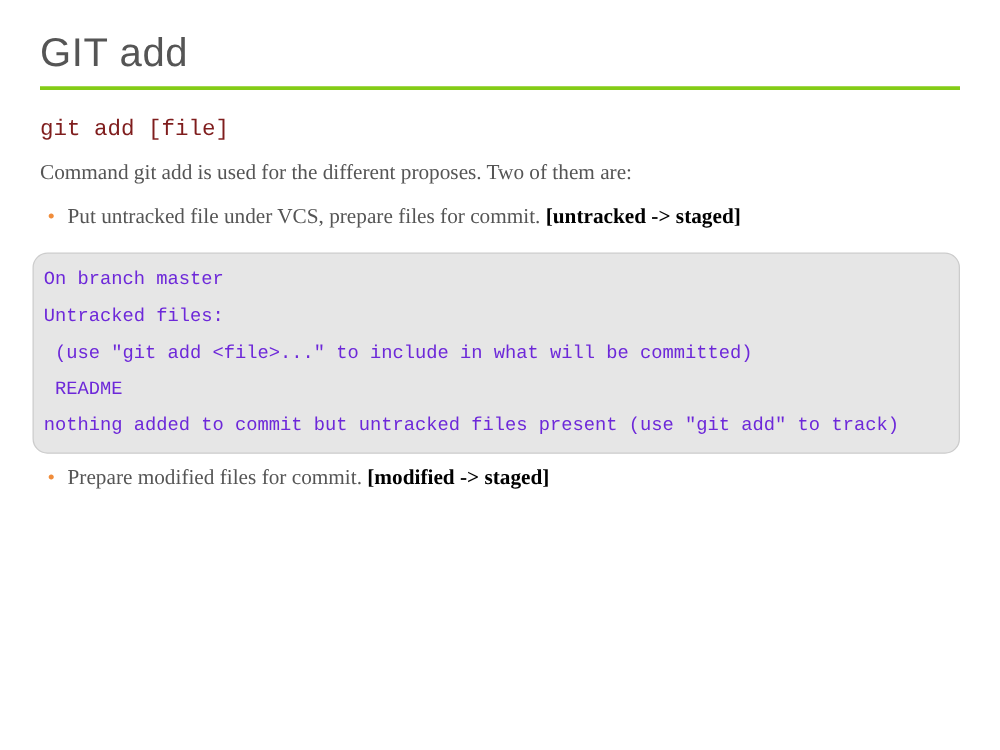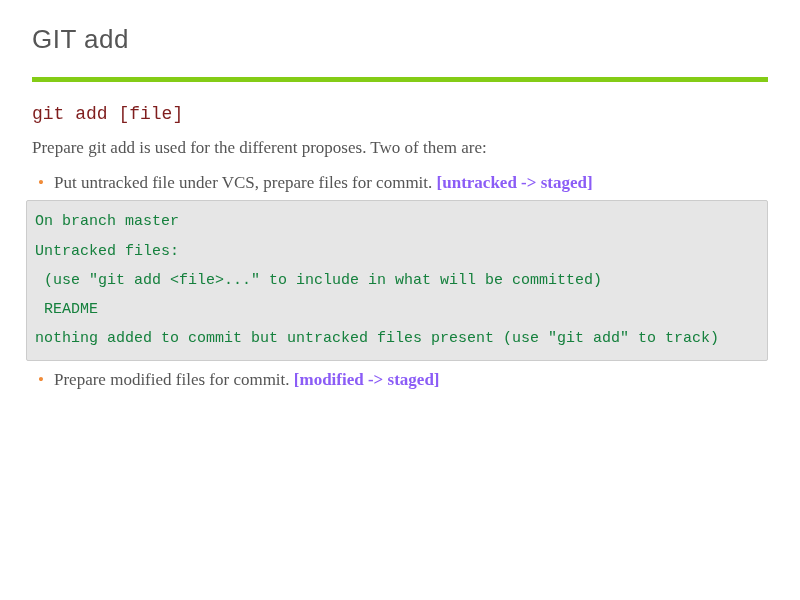--- a/index.html
+++ b/index.html
@@ -8,25 +8,25 @@
     height: 600px;
     background: #ffffff;
     font-family: Georgia, 'Times New Roman', serif;
     color: #444;
     overflow: hidden;
   }
   .container {
     padding: 24px 32px 0 32px;
   }
   .title {
-    font-size: 26px;
+    font-size: 32px;
     font-weight: 400;
     color: #555;
-    padding-bottom: 22px;
-    border-bottom: 5px solid #84cc16;
+    padding-bottom: 8px;
+    border-bottom: 3px solid #84cc16;
     margin-bottom: 22px;
     font-family: 'Segoe UI', Helvetica, Arial, sans-serif;
     letter-spacing: 0.5px;
   }
   .mono {
     font-family: 'Courier New', Courier, monospace;
     font-size: 18px;
     color: #7f1d1d;
     margin-bottom: 14px;
   }
@@ -49,48 +49,48 @@
   li::before {
     content: "•";
     position: absolute;
     left: -16px;
     top: 0;
     color: #f08c3a;
     font-size: 17px;
   }
   .bold {
     font-weight: 700;
-    color: #8b5cf6;
+    color: #000000;
   }
   pre {
     background: #e6e6e6;
     border: 1px solid #ccc;
-    border-radius: 2px;
+    border-radius: 12px;
     padding: 6px 8px;
     font-family: 'Courier New', Courier, monospace;
     font-size: 15px;
-    color: #15803d;
+    color: #6d28d9;
     line-height: 1.95;
     white-space: pre;
-    margin: 4px 0 6px -6px;
+    margin: 16px 0 6px -6px;
     overflow: hidden;
   }
   .spacer {
     height: 14px;
   }
 </style>
 </head>
 <body>
 
 <div class="container">
   <h1 class="title">GIT add</h1>
 
   <div class="mono">git add [file]</div>
 
-  <p class="intro">Prepare git add is used for the different proposes. Two of them are:</p>
+  <p class="intro">Command git add is used for the different proposes. Two of them are:</p>
 
   <ul>
     <li>
       <span>Put untracked file under VCS, prepare files for commit. </span><span class="bold">[untracked -&gt; staged]</span>
     </li>
   </ul>
 
   <pre>On branch master
 Untracked files:
  (use "git add &lt;file&gt;..." to include in what will be committed)

